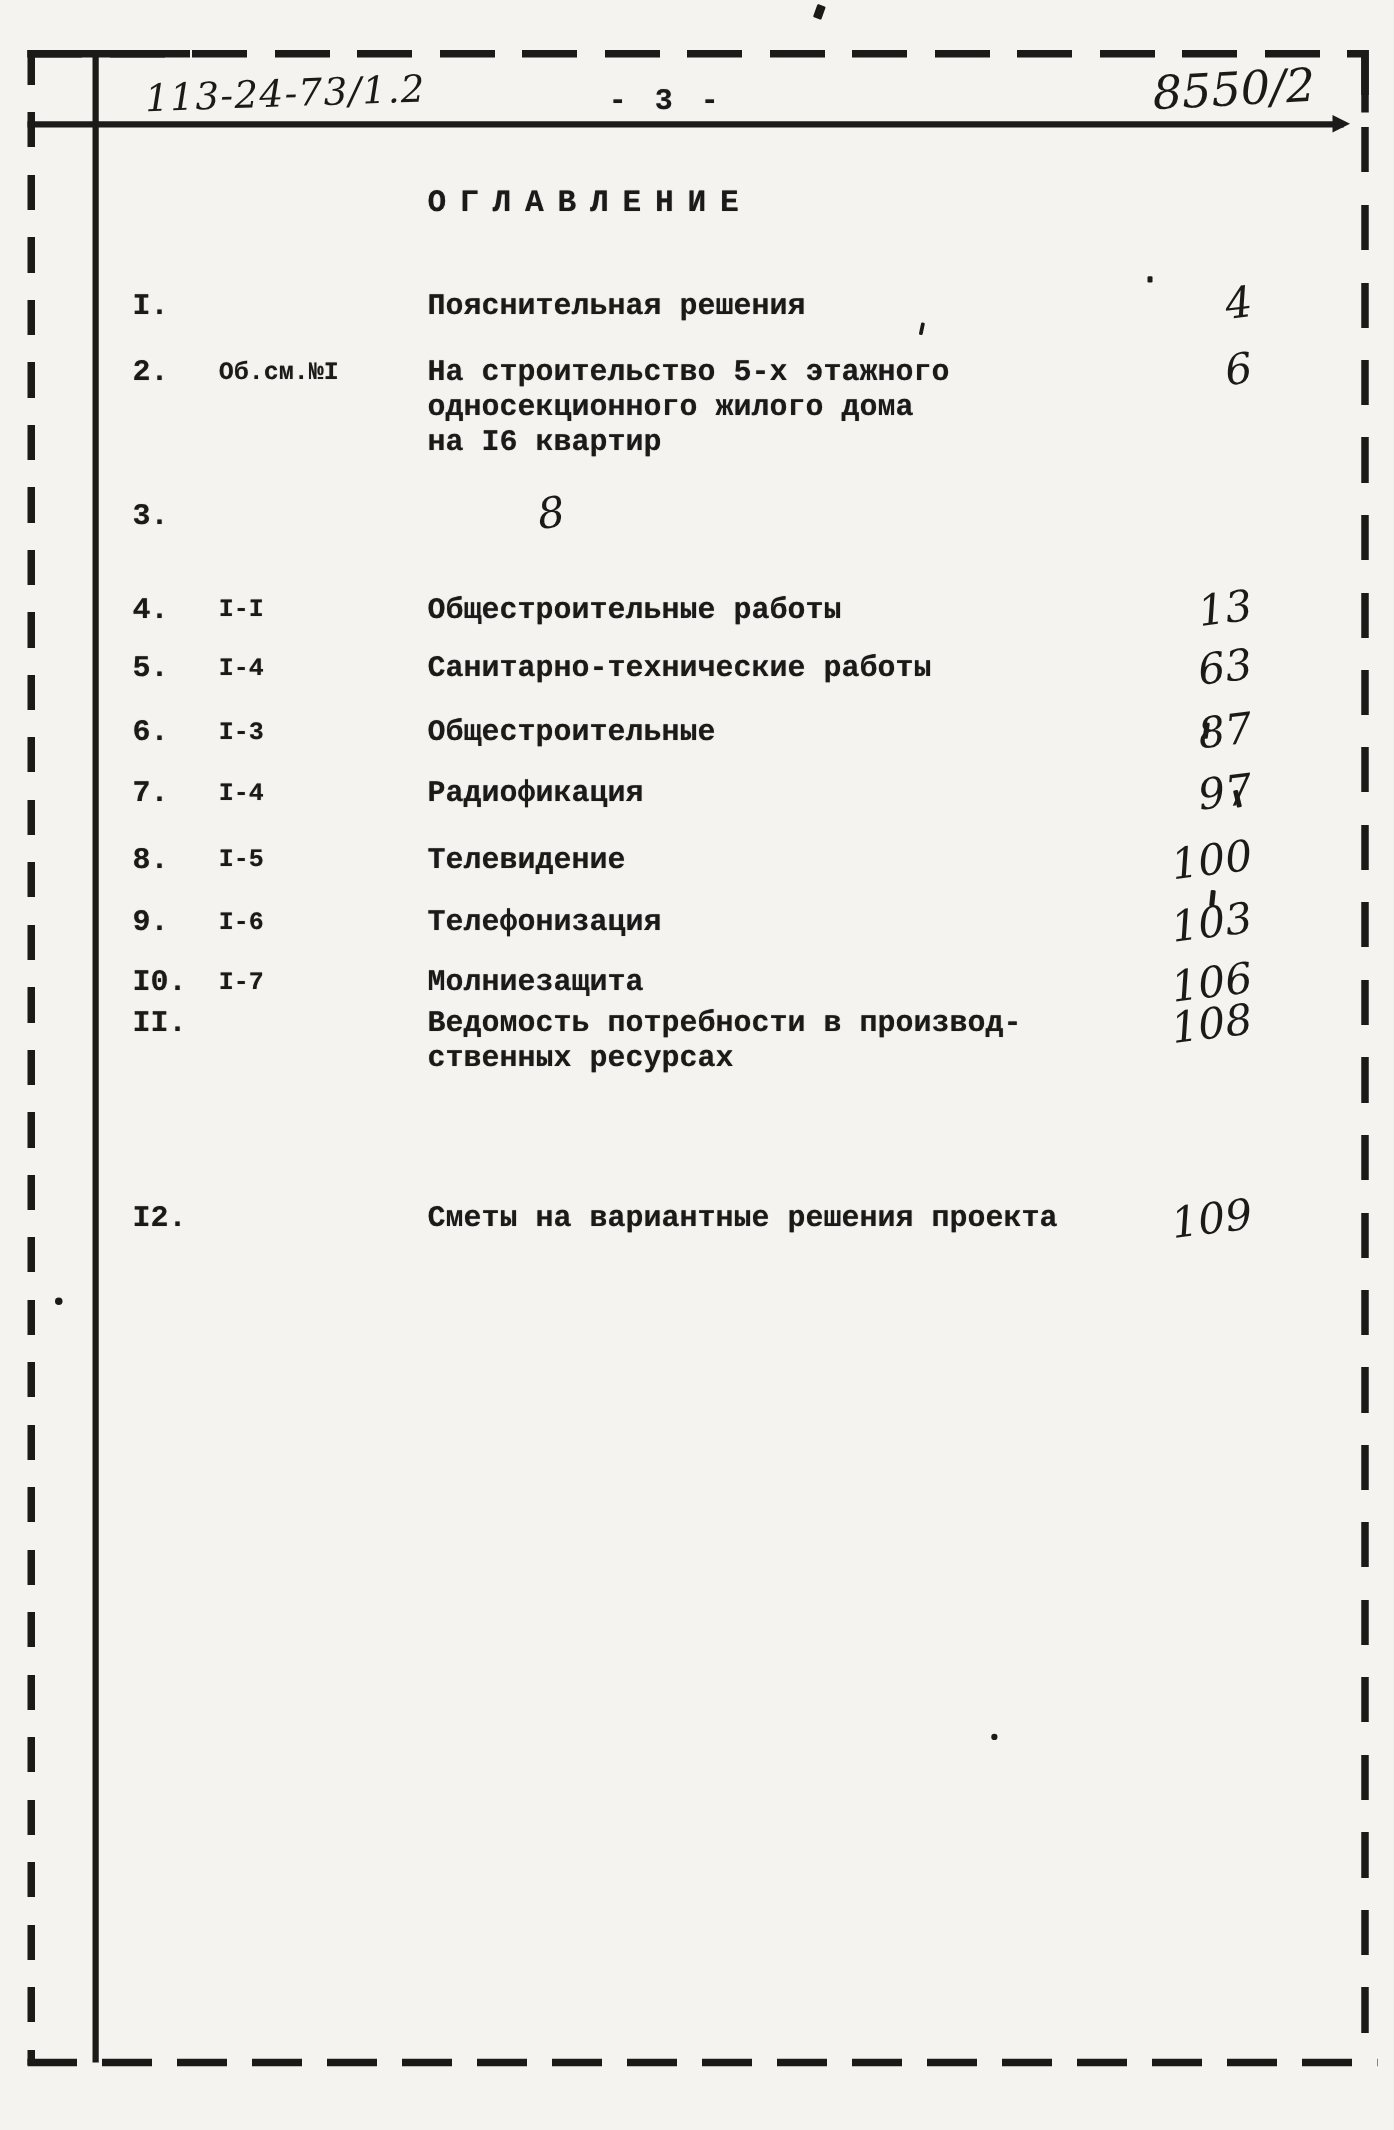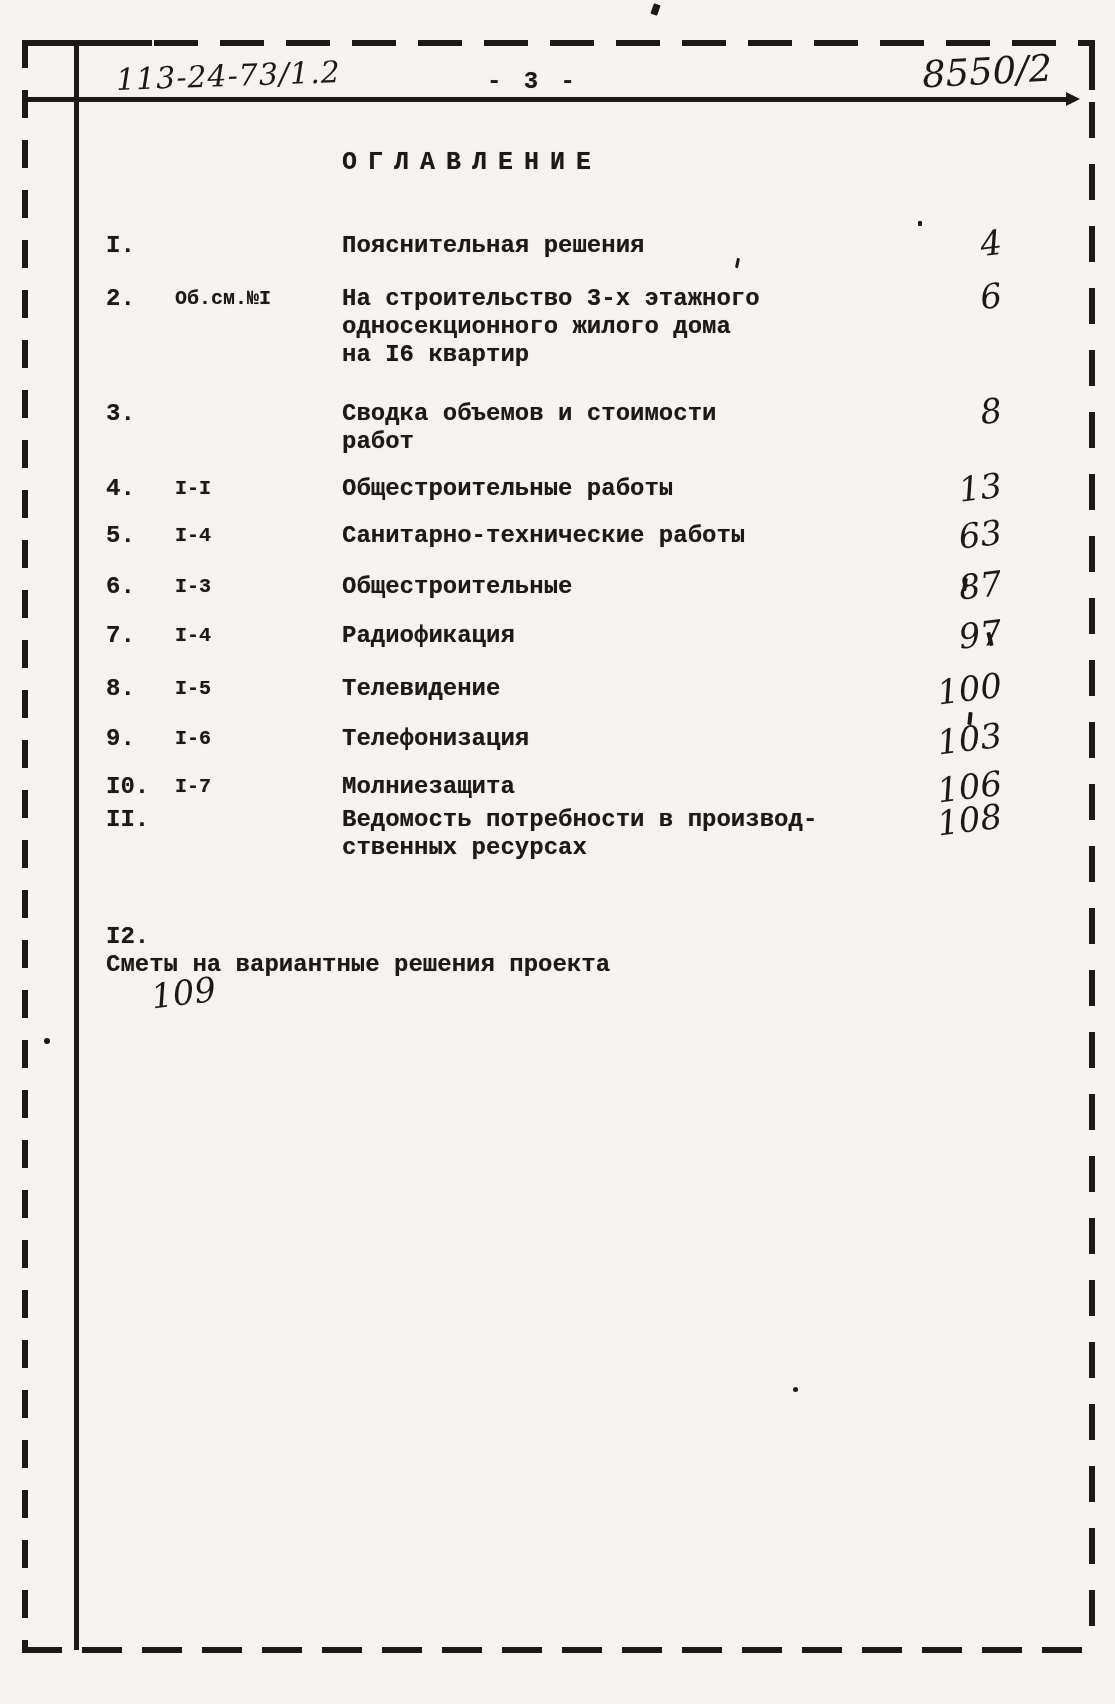--- a/index.html
+++ b/index.html
@@ -54,21 +54,21 @@
   .toc-row:nth-child(2)  { top:285px; }
   .toc-row:nth-child(3)  { top:400px; }
   .toc-row:nth-child(4)  { top:475px; }
   .toc-row:nth-child(5)  { top:522px; }
   .toc-row:nth-child(6)  { top:573px; }
   .toc-row:nth-child(7)  { top:622px; }
   .toc-row:nth-child(8)  { top:675px; }
   .toc-row:nth-child(9)  { top:725px; }
   .toc-row:nth-child(10) { top:773px; }
   .toc-row:nth-child(11) { top:806px; }
-  .toc-row:nth-child(12) { top:923px;flex-direction:column; }
+  .toc-row:nth-child(12) { top:962px; }
   
   .speck { position:absolute; background:var(--ink); border-radius:1px; }
 </style>
 </head>
 <body>
 
 <div class="sheet">
 
   <div class="hdash border-top"></div>
   <div class="hdash border-bottom"></div>
@@ -90,31 +90,29 @@
   <div class="toc-row">
     <span class="c-num typed">I.</span>
     <span class="c-code typed"></span>
     <span class="c-title typed">Пояснительная решения</span>
     <span class="c-page hand">4</span>
   </div>
 
   <div class="toc-row">
     <span class="c-num typed">2.</span>
     <span class="c-code typed">Об.см.№I</span>
-    <span class="c-title typed">На строительство 3-х этажного
+    <span class="c-title typed">На строительство 5-х этажного
 односекционного жилого дома
 на I6 квартир</span>
     <span class="c-page hand">6</span>
   </div>
 
   <div class="toc-row">
     <span class="c-num typed">3.</span>
     <span class="c-code typed"></span>
-    <span class="c-title typed">Сводка объемов и стоимости
-работ</span>
     <span class="c-page hand">8</span>
   </div>
 
   <div class="toc-row">
     <span class="c-num typed">4.</span>
     <span class="c-code typed">I-I</span>
     <span class="c-title typed">Общестроительные работы</span>
     <span class="c-page hand">13</span>
   </div>
 

